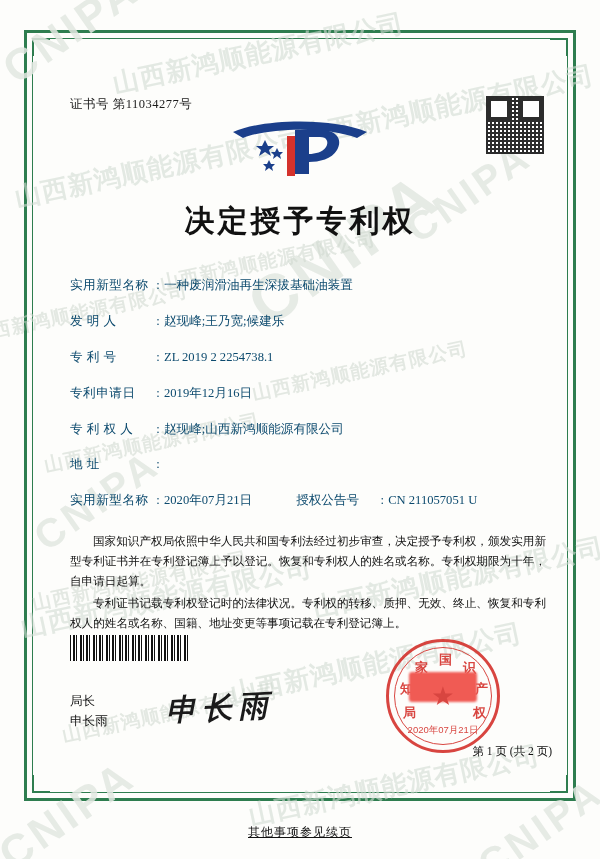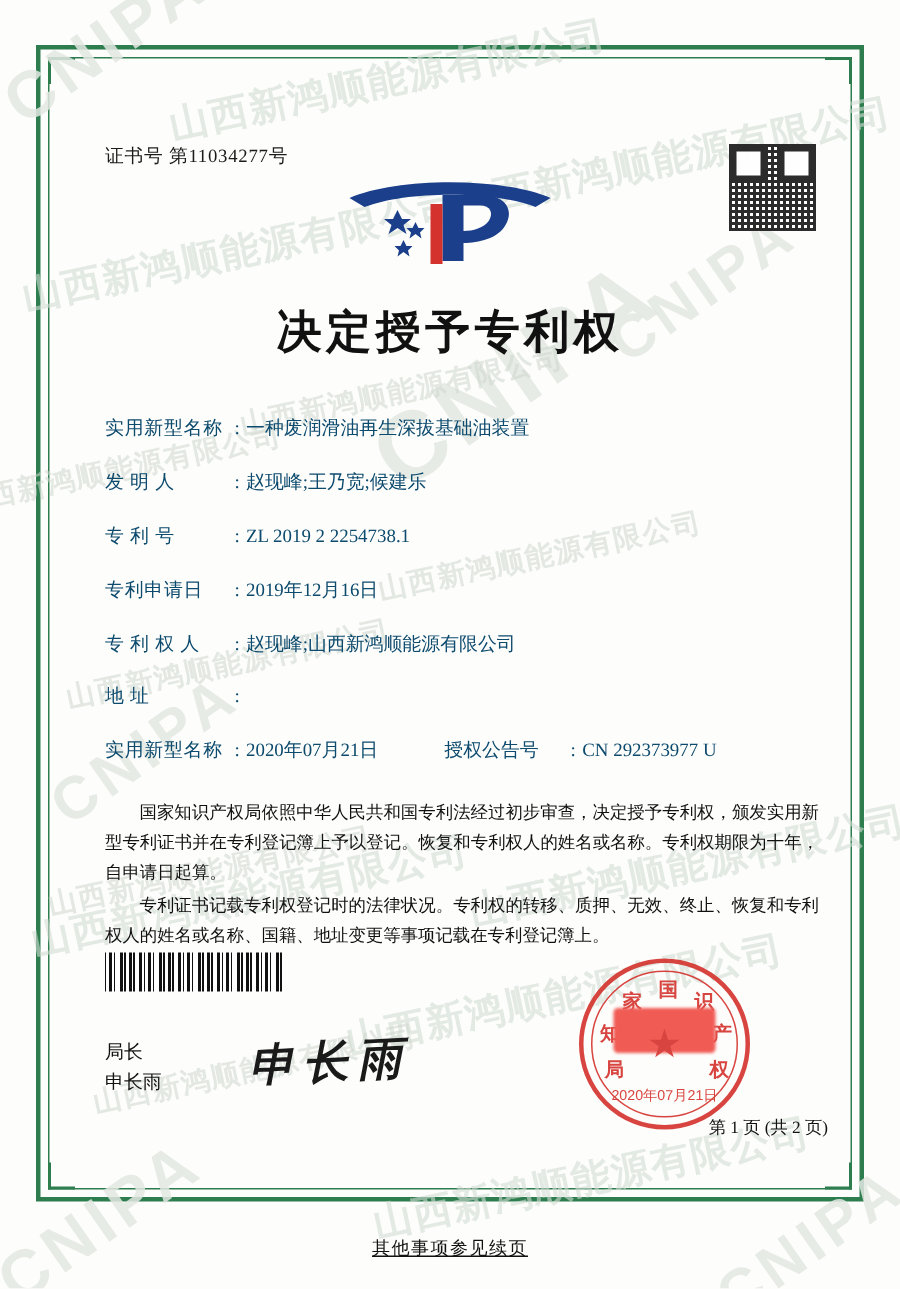--- a/index.html
+++ b/index.html
@@ -265,21 +265,21 @@
       <div class="val">
       </div>
     </div>
 
     <div class="row double">
       <div class="lbl">实用新型名称</div>
       <div class="sep">:</div>
       <div>2020年07月21日</div>
       <div class="lbl2">授权公告号</div>
       <div class="sep">:</div>
-      <div>CN 292373977 U</div>
+      <div>CN 211057051 U</div>
     </div>
 
   </div>
 
   <div class="paras">
     <div class="para">国家知识产权局依照中华人民共和国专利法经过初步审查，决定授予专利权，颁发实用新型专利证书并在专利登记簿上予以登记。恢复和专利权人的姓名或名称。专利权期限为十年，自申请日起算。</div>
     <div class="para">专利证书记载专利权登记时的法律状况。专利权的转移、质押、无效、终止、恢复和专利权人的姓名或名称、国籍、地址变更等事项记载在专利登记簿上。</div>
   </div>
 
   <div class="barcode"></div>

